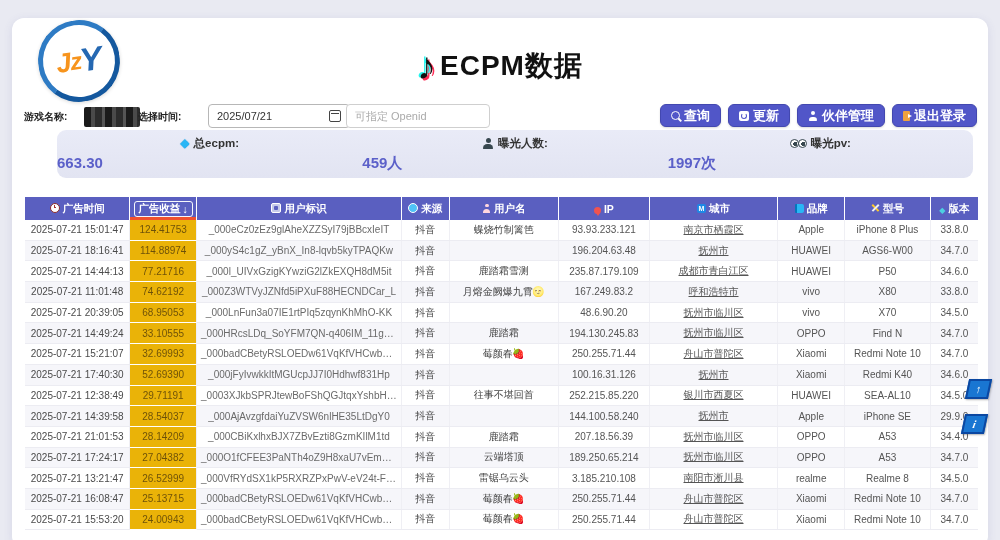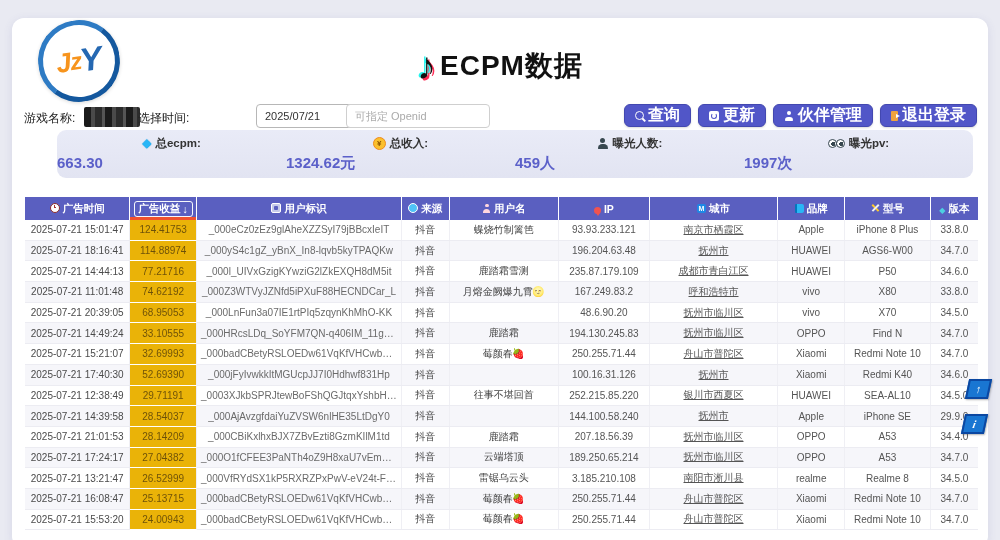--- a/index.html
+++ b/index.html
@@ -26,43 +26,43 @@
   .logo .ly{color:#2568b2;font-size:33px;margin-left:-2px}
   
   .title-row{position:absolute;left:0;right:0;top:28px;display:flex;align-items:center;justify-content:center;gap:4px}
   .note{
     font-size:38px;line-height:40px;color:#111;font-weight:bold;
     text-shadow:-2px -1px 0 #25f4ee,2px 1.5px 0 #fe2c55;
   }
   .title-row h1{margin:0;font-size:28px;letter-spacing:1px;color:#111}
   
   .form-row{position:absolute;left:0;right:0;top:86px;height:28px}
-  .form-row .flabel{position:absolute;top:6px;font-size:12px;font-weight:normal;color:#222}
+  .form-row .flabel{position:absolute;top:6px;font-size:10px;font-weight:bold;color:#222}
   .lbl-game{left:12px}
   .lbl-time{left:126px}
   .redacted{
     position:absolute;left:72px;top:3px;width:56px;height:20px;border-radius:2px;
     background:repeating-linear-gradient(90deg,#1b1b1b 0 7px,#4a4a4a 7px 11px,#2c2c2c 11px 18px,#555 18px 21px);
     filter:blur(.4px);
   }
   .date-input{
     position:absolute;left:196px;top:0;width:124px;height:22px;border:1px solid #b7b7b7;border-radius:4px;
-    background:#fff;display:flex;align-items:center;justify-content:space-between;padding:0 8px;font-size:11px;color:#333;margin-left:48px;
+    background:#fff;display:flex;align-items:center;justify-content:space-between;padding:0 8px;font-size:11px;color:#333;
   }
   .cal{width:10px;height:10px;border:1.4px solid #444;border-radius:2px;position:relative}
   .cal::before{content:"";position:absolute;left:1px;right:1px;top:2px;height:1.4px;background:#444}
   .openid{
     position:absolute;left:334px;top:0;width:126px;height:22px;border:1px solid #cfcfcf;border-radius:4px;
     padding:0 8px;font-size:11px;color:#333;outline:none;font-family:inherit;
   }
   .openid::placeholder{color:#aaa}
   .btns{position:absolute;right:11px;top:0;display:flex;gap:7px}
   .hbtn{
     display:inline-flex;align-items:center;gap:4px;height:23px;padding:0 10px;border:1px solid #4348b0;
-    border-radius:6px;background:#5156c8;color:#fff;font-size:16px;font-weight:bold;cursor:pointer;
+    border-radius:6px;background:#5156c8;color:#fff;font-size:13px;font-weight:bold;cursor:pointer;
     font-family:inherit;box-shadow:0 1px 2px rgba(0,0,0,.15);
   }
   
   .ic{display:inline-block;position:relative;vertical-align:middle}
   .search-icon{width:7px;height:7px;border:1.5px solid #fff;border-radius:50%}
   .search-icon::after{content:"";position:absolute;width:4px;height:1.5px;background:#fff;transform:rotate(45deg);right:-3px;bottom:-1px}
   .refresh-icon{width:10px;height:10px;background:#fff;border-radius:2px}
   .refresh-icon::after{content:"";position:absolute;inset:2px;border:1.5px solid #5156c8;border-radius:50%;border-top-color:transparent}
   .partner-icon{width:10px;height:10px}
   .partner-icon::before{content:"";position:absolute;top:0;left:3px;width:4px;height:4px;background:#fff;border-radius:50%}
@@ -193,27 +193,20 @@
   </div>
 
   <div class="stats">
     <div style="display:flex;flex:1" id="stats-items">
         <div class="stat">
           <div class="stat-label">
             <span class="sic gem-icon"></span>
             <span>总ecpm:</span>
           </div>
           <div class="stat-value">663.30</div>
-        </div>
-        <div class="stat">
-          <div class="stat-label">
-            <span class="sic money-icon"></span>
-            <span>总收入:</span>
-          </div>
-          <div class="stat-value">1324.62元</div>
         </div>
         <div class="stat">
           <div class="stat-label">
             <span class="sic person-icon"></span>
             <span>曝光人数:</span>
           </div>
           <div class="stat-value">459人</div>
         </div>
         <div class="stat">
           <div class="stat-label">

